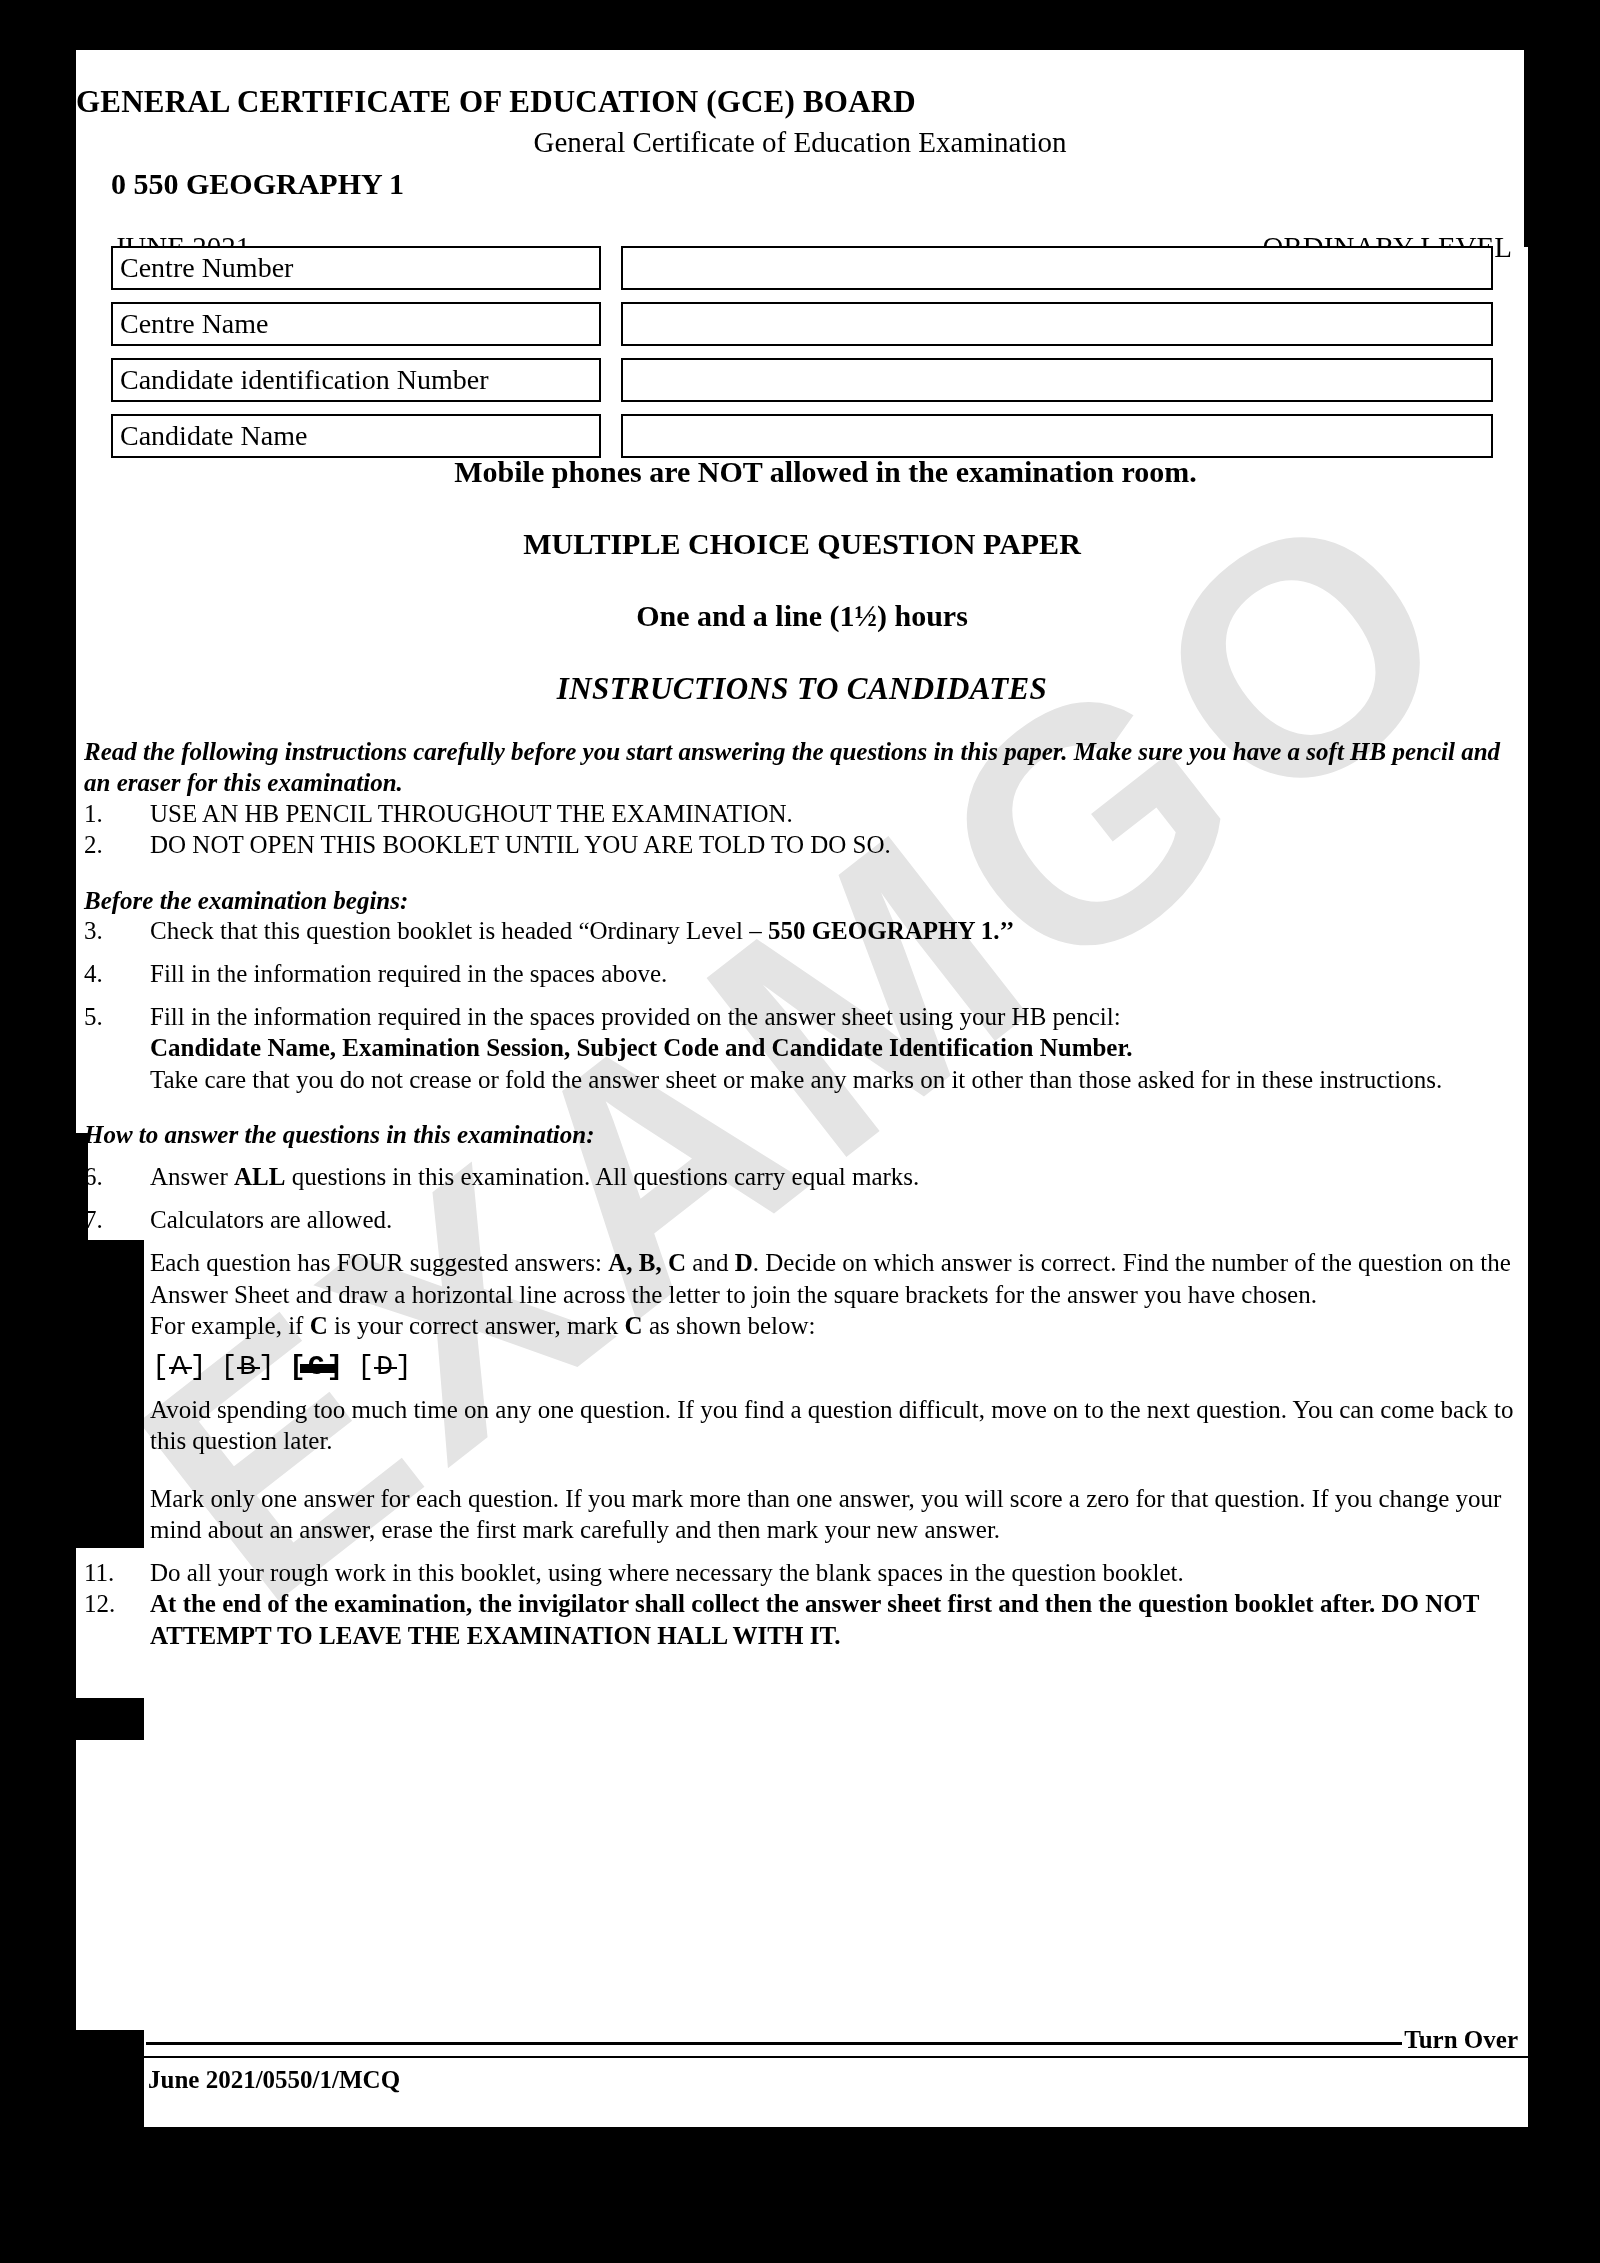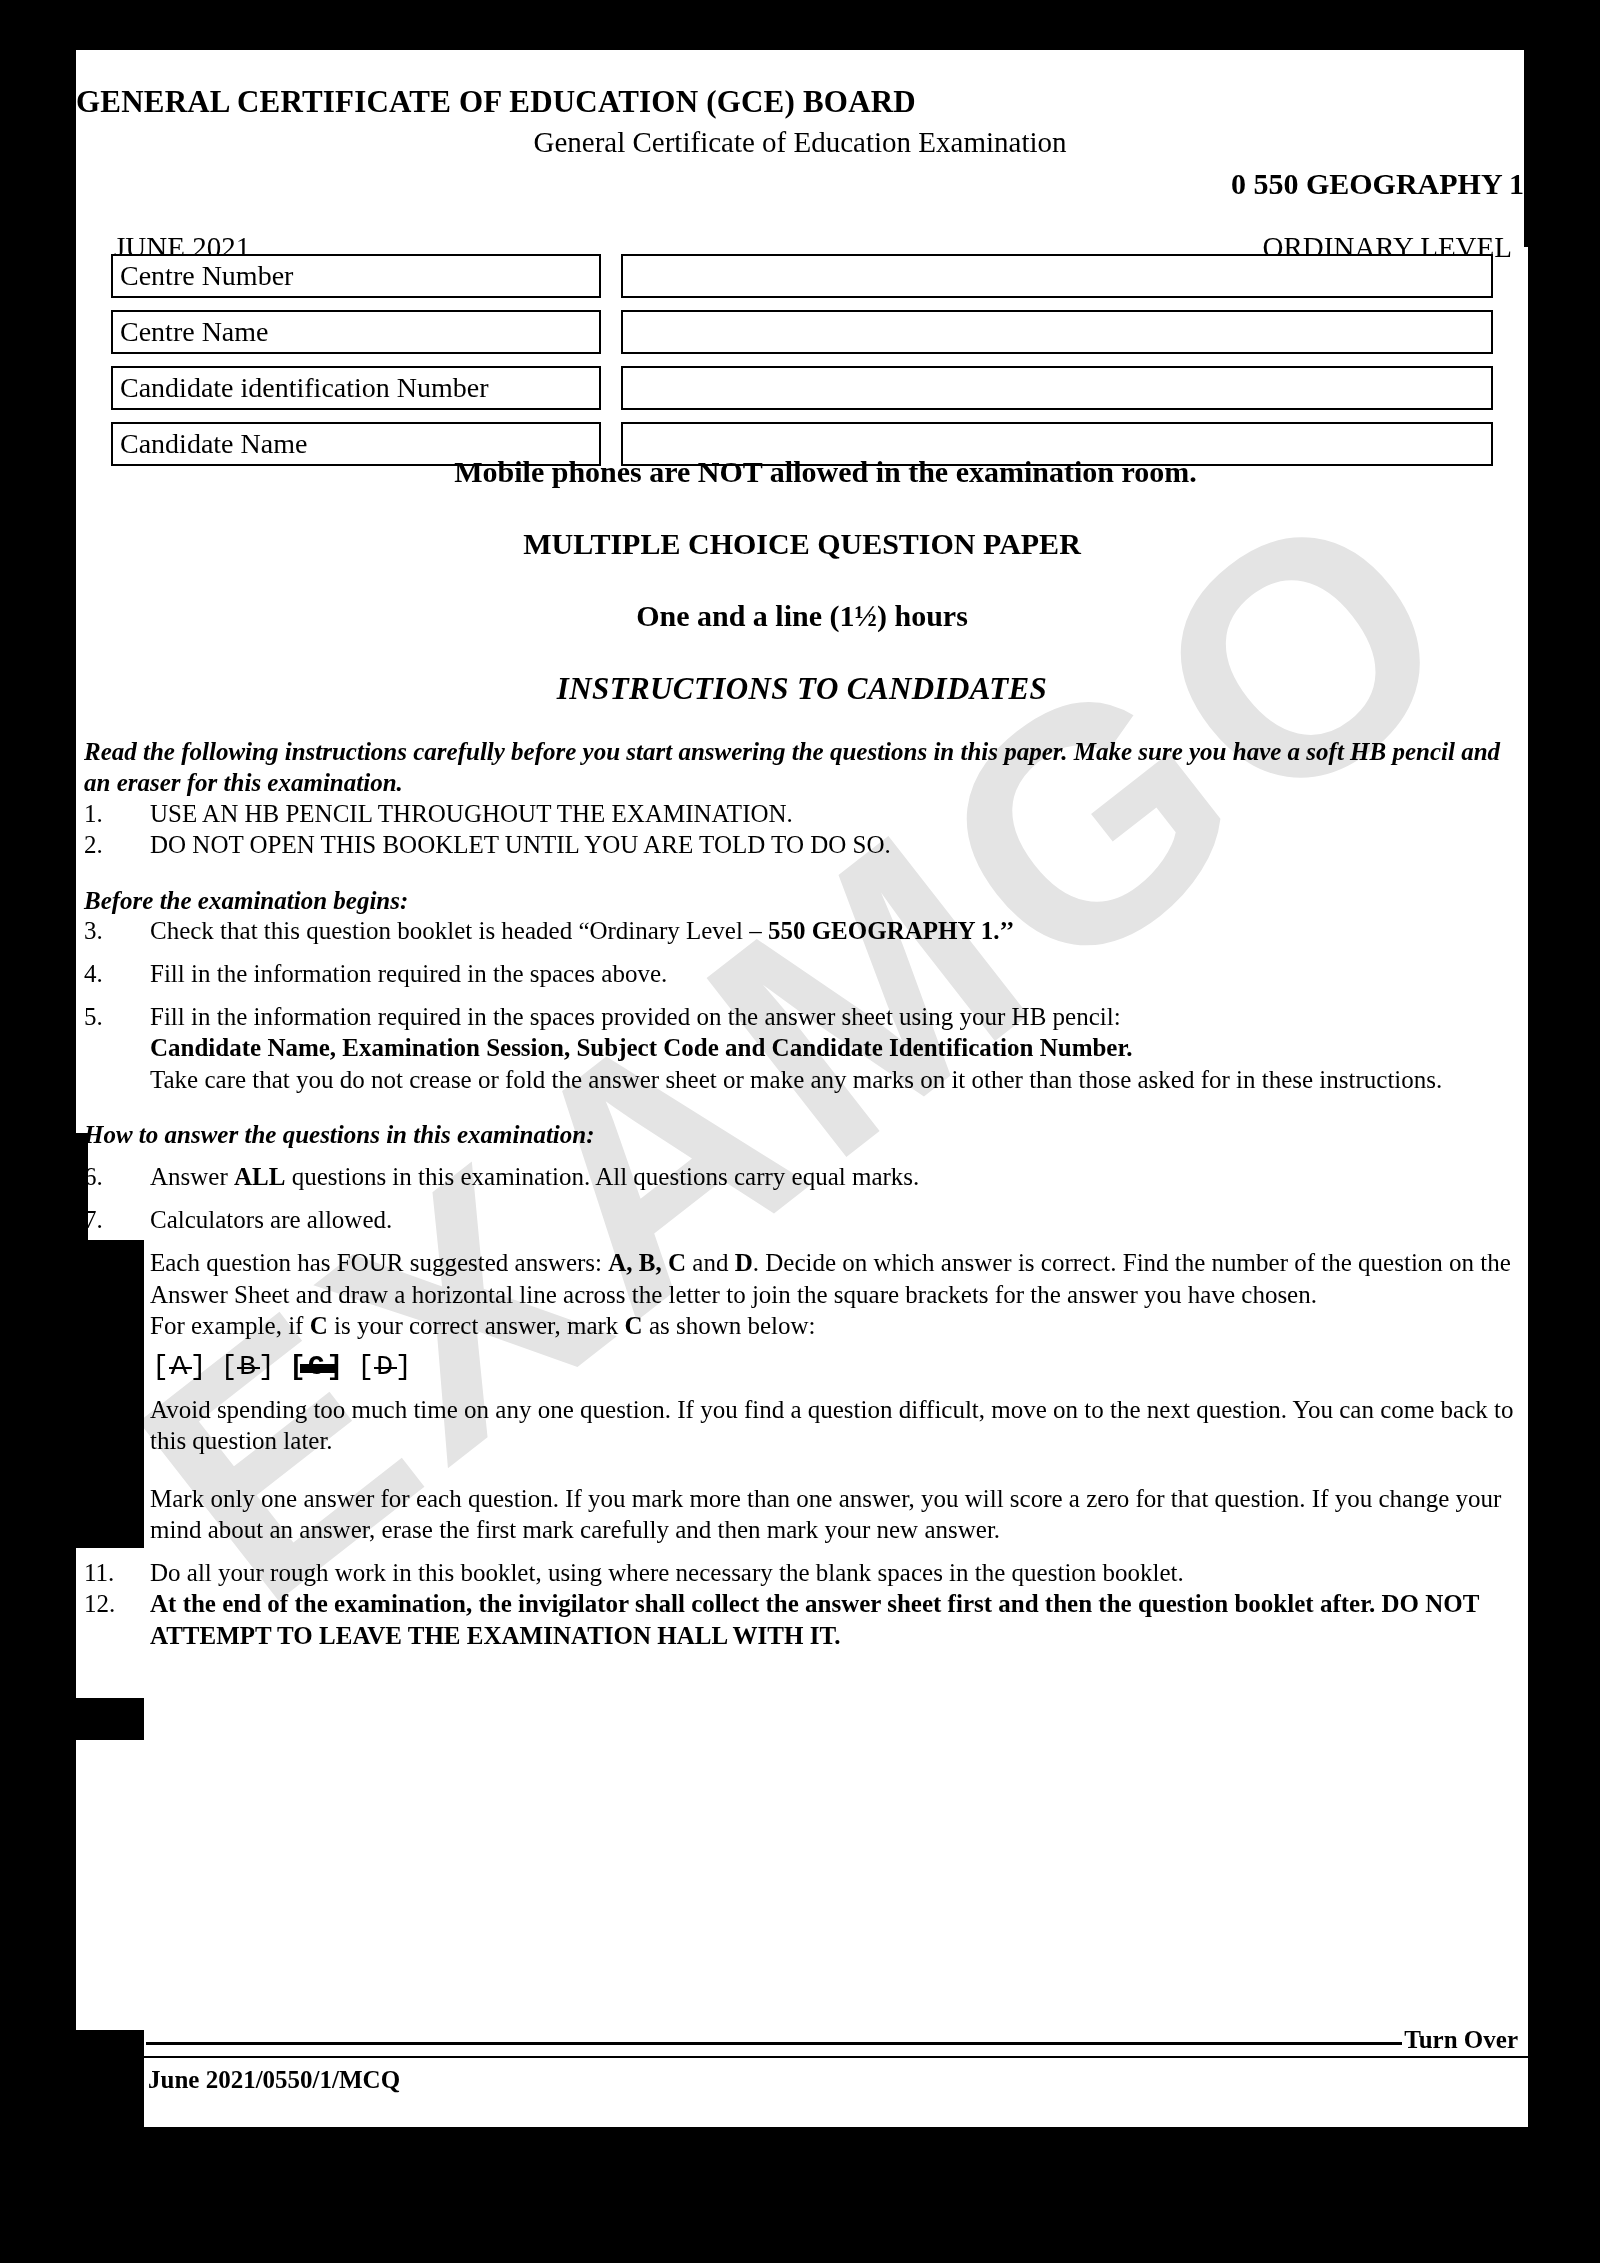--- a/index.html
+++ b/index.html
@@ -71,34 +71,33 @@
   .title-sub {
     text-align: center;
     font-size: 29px;
     padding-top: 6px;
   }
   .subject-code {
     font-weight: bold;
     font-size: 30px;
     padding-left: 35px;
     padding-top: 8px;
-    text-align: right;
   }
   .session-row {
     display: flex;
     justify-content: space-between;
     padding: 30px 12px 0 38px;
     font-size: 29px;
   }
 
   
   .cand-table {
     position: absolute;
     left: 35px;
-    top: 204px;
+    top: 196px;
     width: 1382px;
     z-index: 3;
   }
   .cand-row {
     display: flex;
     gap: 20px;
     margin-bottom: 12px;
   }
   .cand-label {
     width: 490px;

